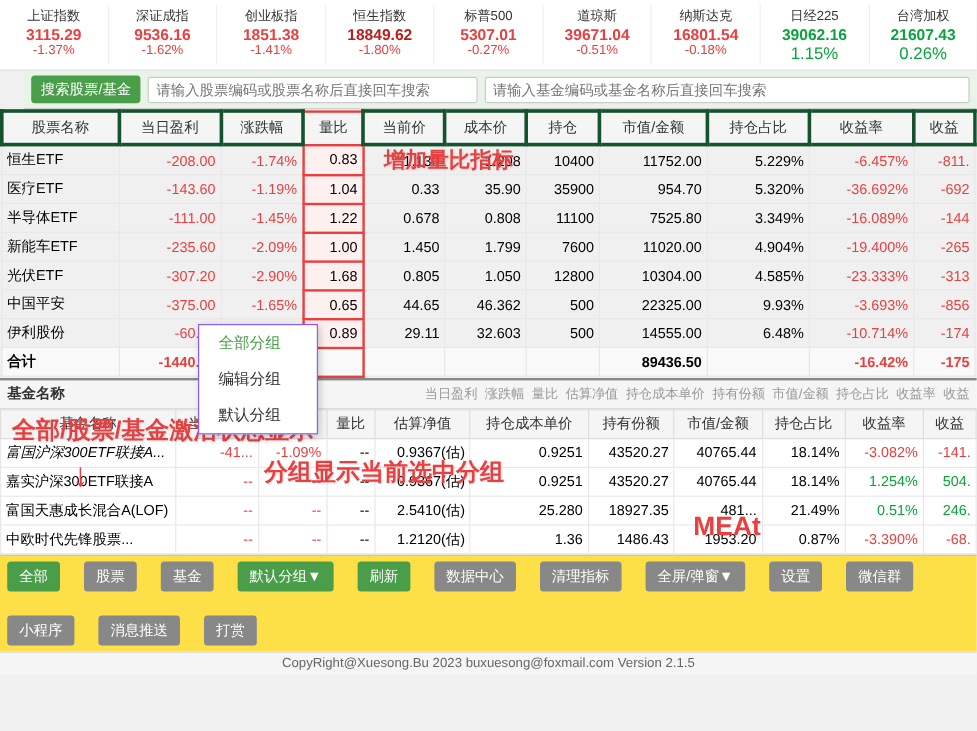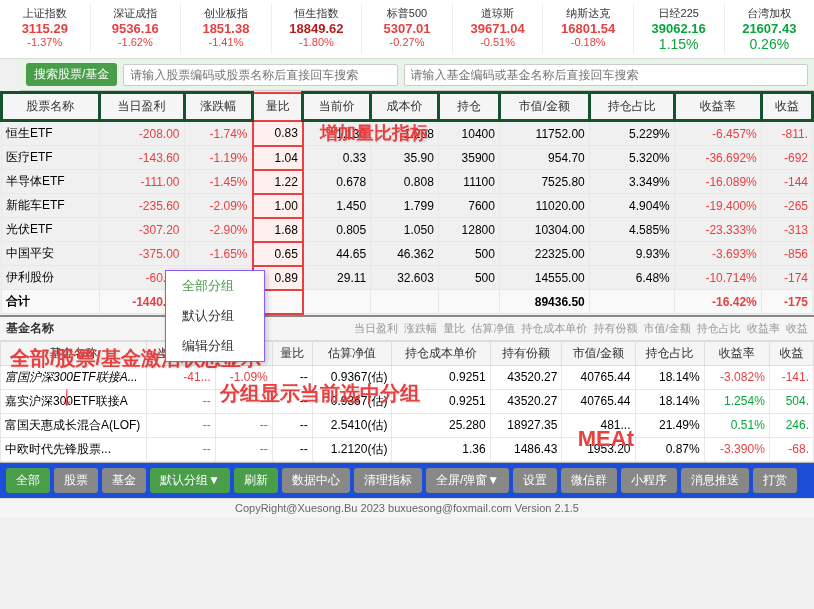--- a/index.html
+++ b/index.html
@@ -115,25 +115,25 @@
     .dropdown-item {
       padding: 6px 16px;
       cursor: pointer;
       color: #333;
       font-size: 13px;
     }
     .dropdown-item.active { color: #4a9e4a; }
 
     
     .bottom-bar {
-      background: #1d4ed8;
+      background: #fde047;
       display: flex;
       align-items: center;
       padding: 5px 6px;
-      gap: 4px;
+      gap: 20px;
       border-top: 1px solid #bbb;
       flex-wrap: wrap;
     }
     .bar-btn {
       background: #4a9e4a;
       color: white;
       border: none;
       padding: 4px 10px;
       border-radius: 3px;
       cursor: pointer;
@@ -460,22 +460,22 @@
     <td>1953.20</td>
     <td>0.87%</td>
     <td class="red">-3.390%</td>
     <td class="red">-68.</td>
   </tr>
         </tbody>
       </table>
 
     <div class="dropdown-menu" style="bottom:100px; left:165px; position:absolute;">
       <div class="dropdown-item active">全部分组</div>
+      <div class="dropdown-item">编辑分组</div>
       <div class="dropdown-item">默认分组</div>
-      <div class="dropdown-item">编辑分组</div>
     </div>
 
     <div style="position:absolute; bottom:50px; left:60px; color:#e84040; font-size:28px; font-weight:bold; z-index:60;">
       ↓
     </div>
 
     <div class="big-annotation" style="bottom:55px; left:220px; font-size:20px; z-index:60;">分组显示当前选中分组</div>
 
     <div style="position:absolute; bottom:10px; right:180px; color:#e84040; font-size:22px; font-weight:900; z-index:60;">MEAt</div>
   </div>

